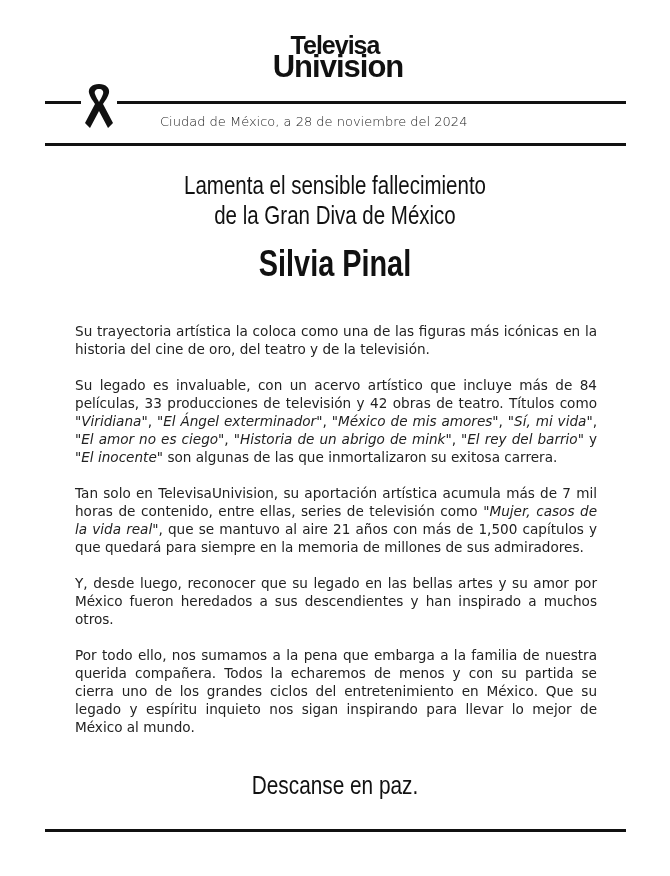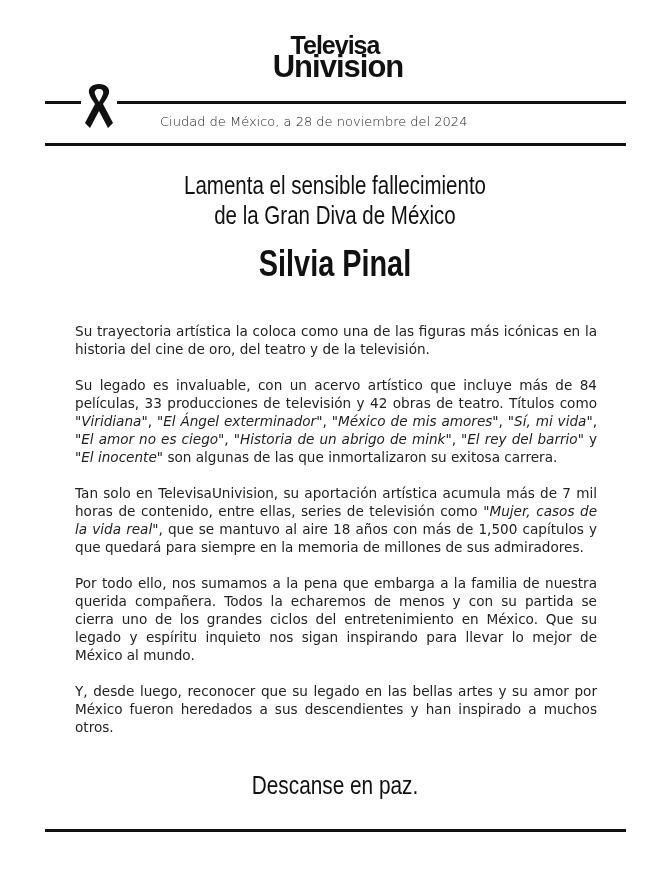--- a/index.html
+++ b/index.html
@@ -139,20 +139,20 @@
 <div class="headline">
   <div>Lamenta el sensible fallecimiento</div>
   <div>de la Gran Diva de México</div>
 </div>
 
 <div class="name">Silvia Pinal</div>
 
 <div class="body-text">
   <p>Su trayectoria artística la coloca como una de las figuras más icónicas en la historia del cine de oro, del teatro y de la televisión.</p>
   <p><span>Su legado es invaluable, con un acervo artístico que incluye más de 84 películas, 33 producciones de televisión y 42 obras de teatro. Títulos como </span><em>"Viridiana"</em><span>, </span><em>"El Ángel exterminador"</em><span>, </span><em>"México de mis amores"</em><span>, </span><em>"Sí, mi vida"</em><span>, </span><em>"El amor no es ciego"</em><span>, </span><em>"Historia de un abrigo de mink"</em><span>, </span><em>"El rey del barrio"</em><span> y </span><em>"El inocente"</em><span> son algunas de las que inmortalizaron su exitosa carrera.</span></p>
-  <p><span>Tan solo en TelevisaUnivision, su aportación artística acumula más de 7 mil horas de contenido, entre ellas, series de televisión como </span><em>"Mujer, casos de la vida real"</em><span>, que se mantuvo al aire 18 años con más de 1,500 capítulos y que quedará para siempre en la memoria de millones de sus admiradores.</span></p>
+  <p><span>Tan solo en TelevisaUnivision, su aportación artística acumula más de 7 mil horas de contenido, entre ellas, series de televisión como </span><em>"Mujer, casos de la vida real"</em><span>, que se mantuvo al aire 21 años con más de 1,500 capítulos y que quedará para siempre en la memoria de millones de sus admiradores.</span></p>
+  <p>Y, desde luego, reconocer que su legado en las bellas artes y su amor por México fueron heredados a sus descendientes y han inspirado a muchos otros.</p>
   <p>Por todo ello, nos sumamos a la pena que embarga a la familia de nuestra querida compañera. Todos la echaremos de menos y con su partida se cierra uno de los grandes ciclos del entretenimiento en México. Que su legado y espíritu inquieto nos sigan inspirando para llevar lo mejor de México al mundo.</p>
-  <p>Y, desde luego, reconocer que su legado en las bellas artes y su amor por México fueron heredados a sus descendientes y han inspirado a muchos otros.</p>
 </div>
 
 <div class="closing">Descanse en paz.</div>
 
 <div class="rule rule-bottom"></div>
 
 </body></html>

